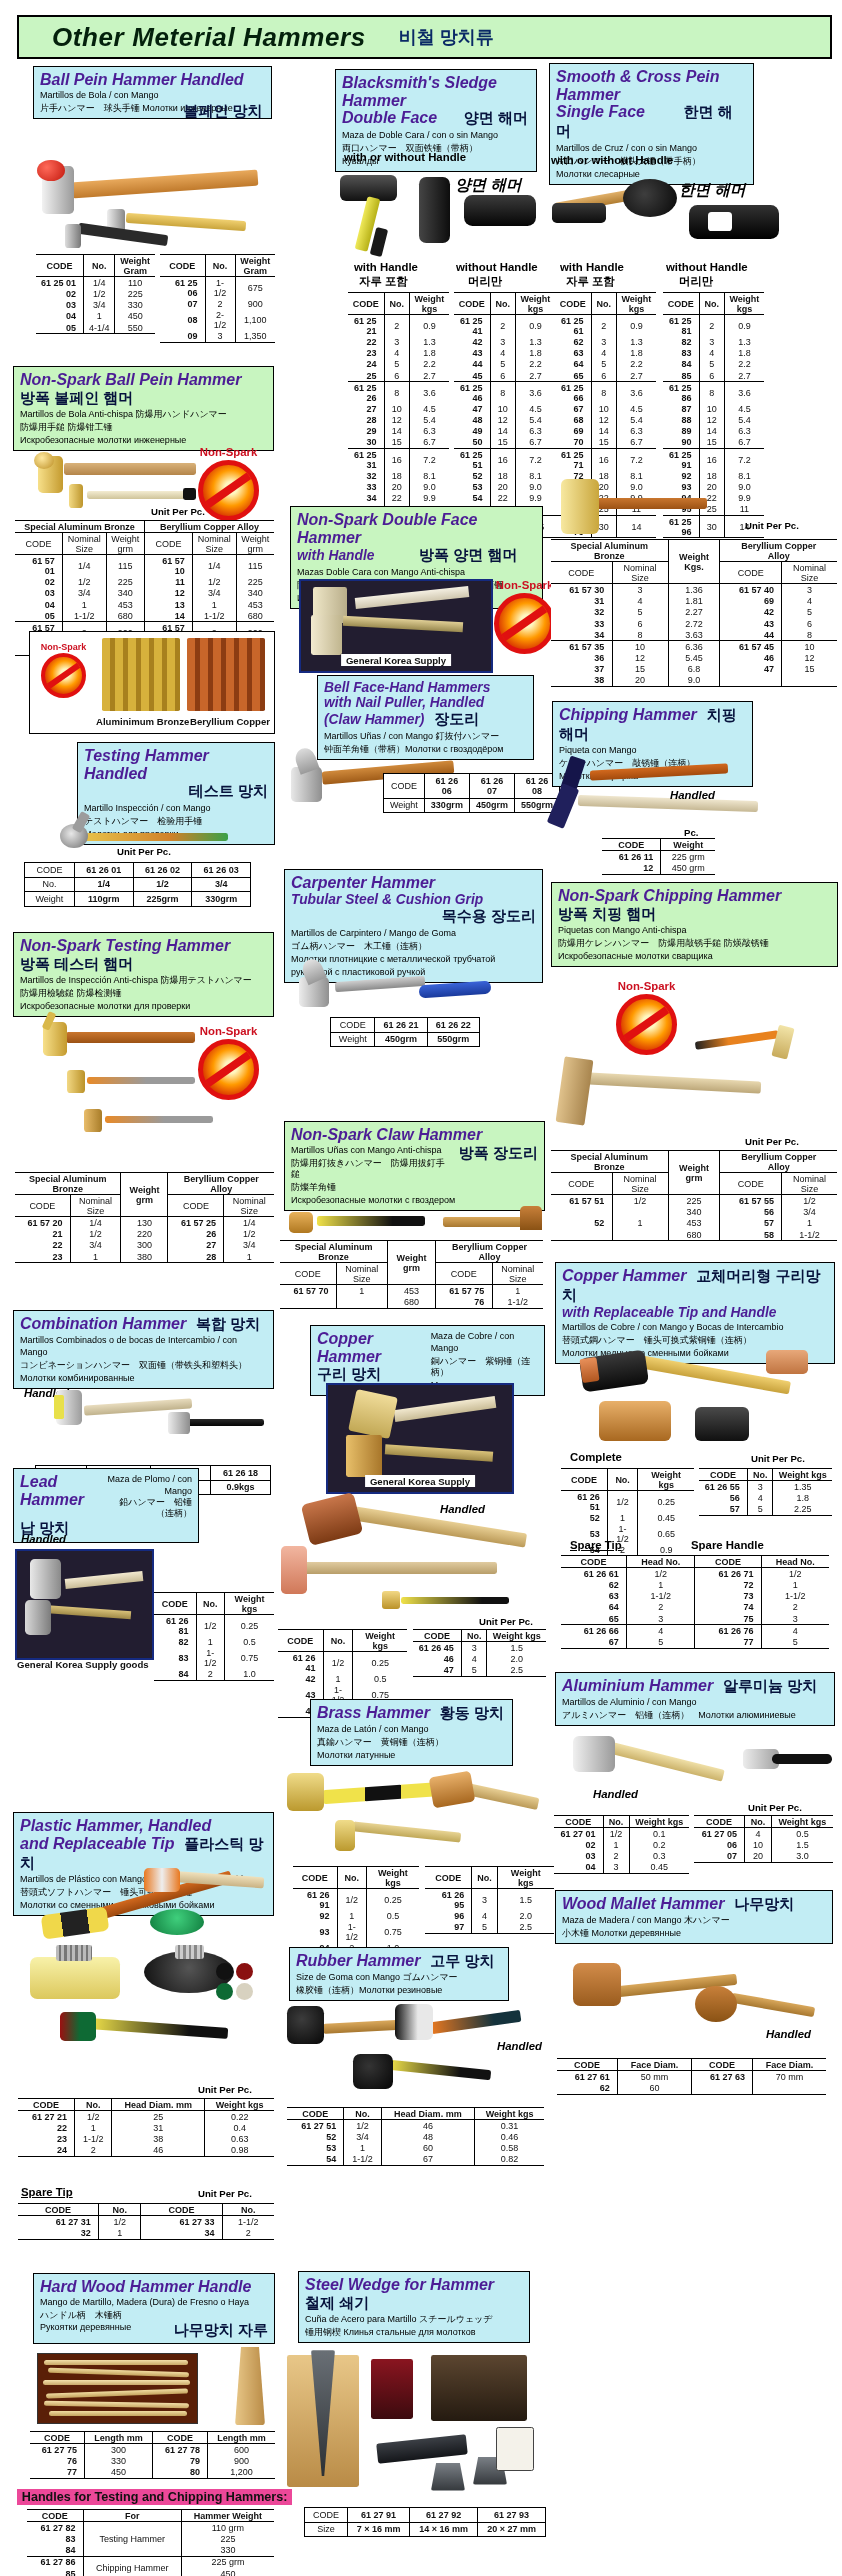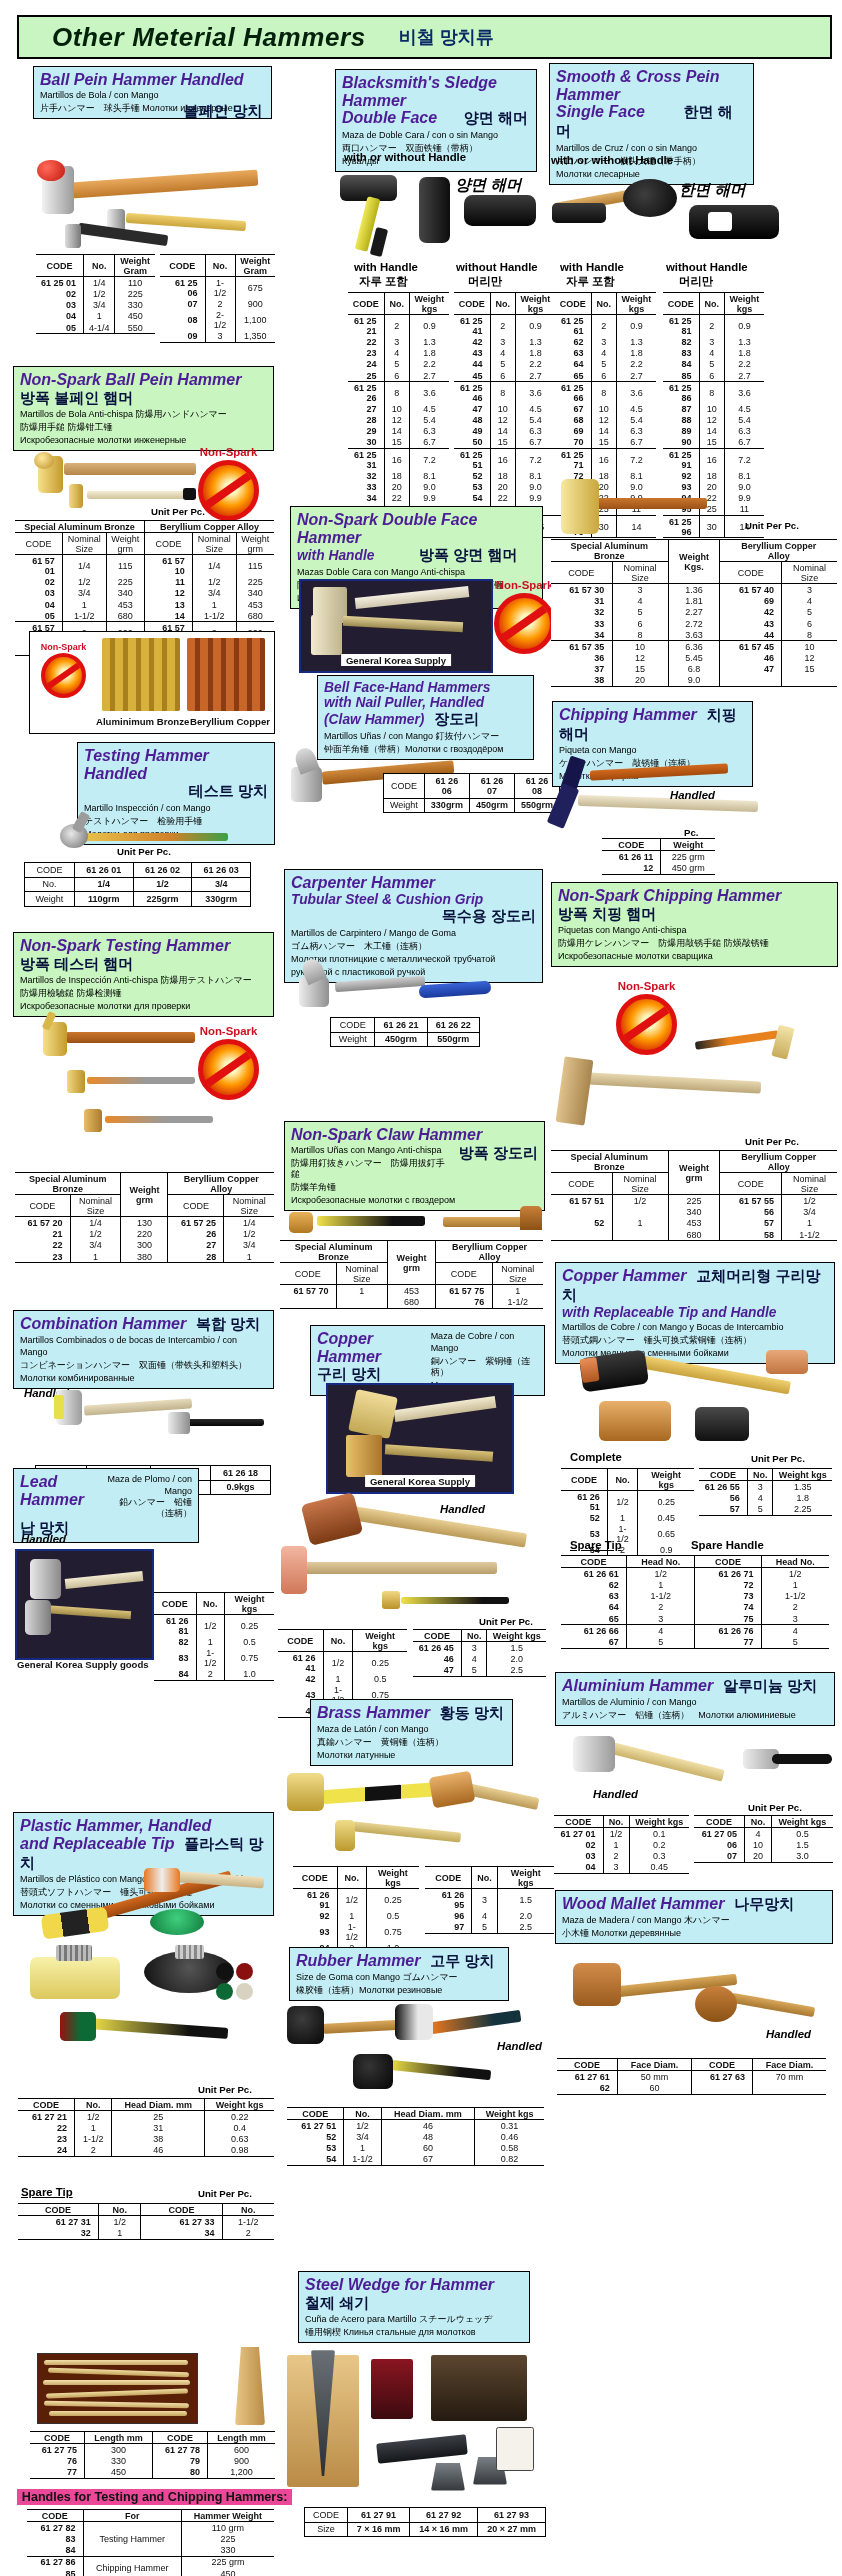--- a/index.html
+++ b/index.html
@@ -1825,20 +1825,27 @@
           <tr>
             <td>Size</td>
             <td>7 × 16 mm</td>
             <td>14 × 16 mm</td>
             <td>20 × 27 mm</td>
           </tr>
         </tbody>
       </table>
   </div>
 
+  <div class="tbox" style="left:33px;top:2273px;width:242px;">
+    <div class="t-en">Hard Wood Hammer Handle</div>
+    <div class="sub">Mango de Martillo, Madera (Dura) de Fresno o Haya</div>
+    <div><span class="sub" style="display:inline">ハンドル柄　木锤柄</span></div>
+    <div><span class="sub" style="display:inline">Рукоятки деревянные</span>
+         <span class="t-ko" style="float:right">나무망치 자루</span></div>
+  </div>
   <div class="photo-wood" style="left:37px;top:2353px;width:159px;height:69px">
     <i style="position:absolute;left:6px;top:6px;width:144px;height:5.4px;background:linear-gradient(#f2dFA8,#c9a866);border-radius:3px"></i>
     <i style="position:absolute;left:9.6px;top:15.6px;width:141px;height:5.4px;background:linear-gradient(#f0dca0,#c4a35e);border-radius:3px;transform:rotate(2deg)"></i>
     <i style="position:absolute;left:4.8px;top:26px;width:147px;height:5.4px;background:linear-gradient(#f4e2ac,#cba96a);border-radius:3px"></i>
     <i style="position:absolute;left:8.4px;top:37px;width:142px;height:5.4px;background:linear-gradient(#f0dca0,#c4a35e);border-radius:3px;transform:rotate(-2deg)"></i>
     <i style="position:absolute;left:6px;top:48px;width:145px;height:5.4px;background:linear-gradient(#f2dfa8,#c9a866);border-radius:3px;transform:rotate(1deg)"></i>
     <i style="position:absolute;left:10.8px;top:57px;width:138px;height:5.4px;background:linear-gradient(#f0dca0,#c4a35e);border-radius:3px"></i>
   </div>
   <i class="art" style="left:235px;top:2347px;width:30px;height:78px;background:linear-gradient(90deg,#e8c788,#b98b46);clip-path:polygon(20% 0,80% 0,100% 100%,0 100%);border-radius:3.6px"></i>
   <div class="twrap" style="left:30px;top:2431px;width:245px">

